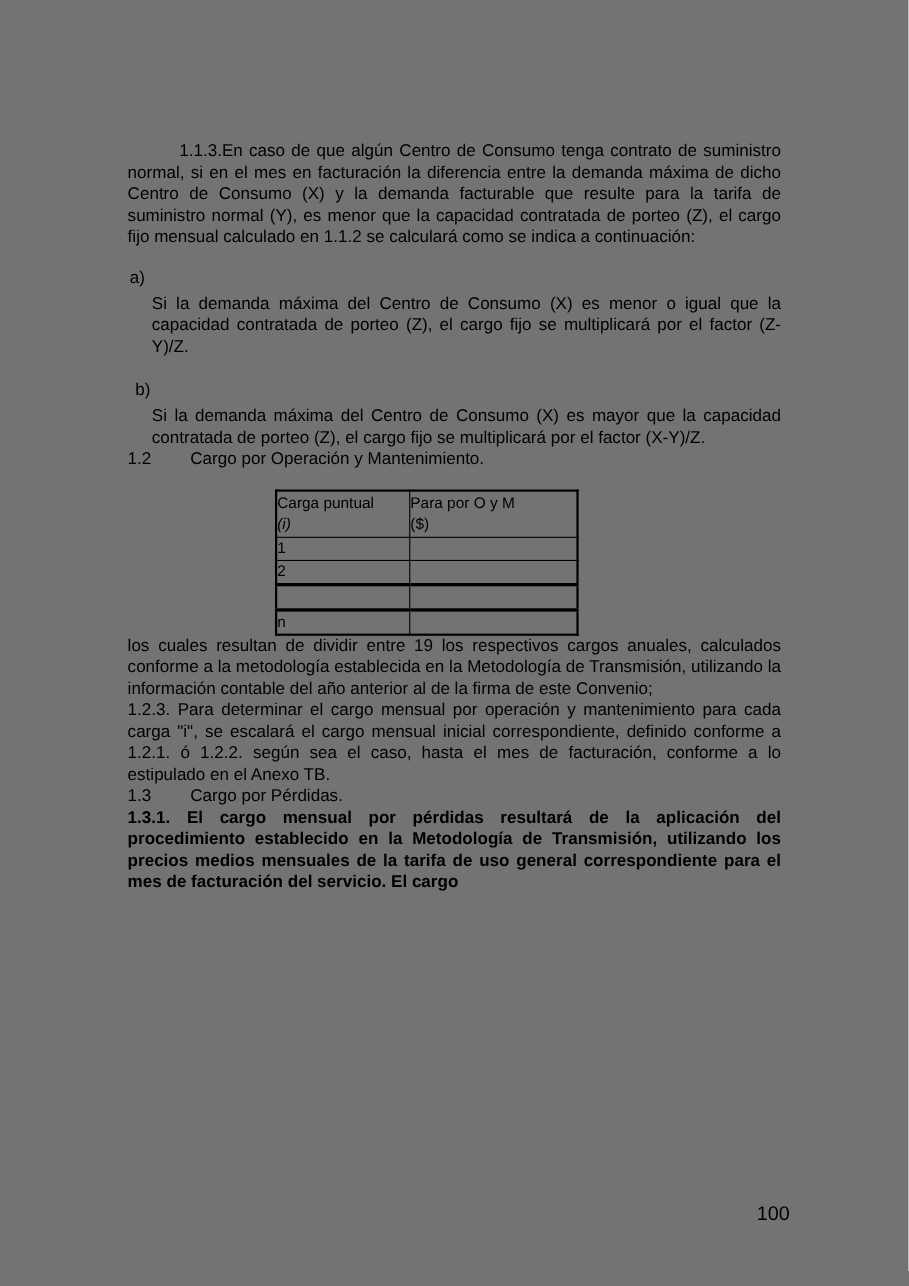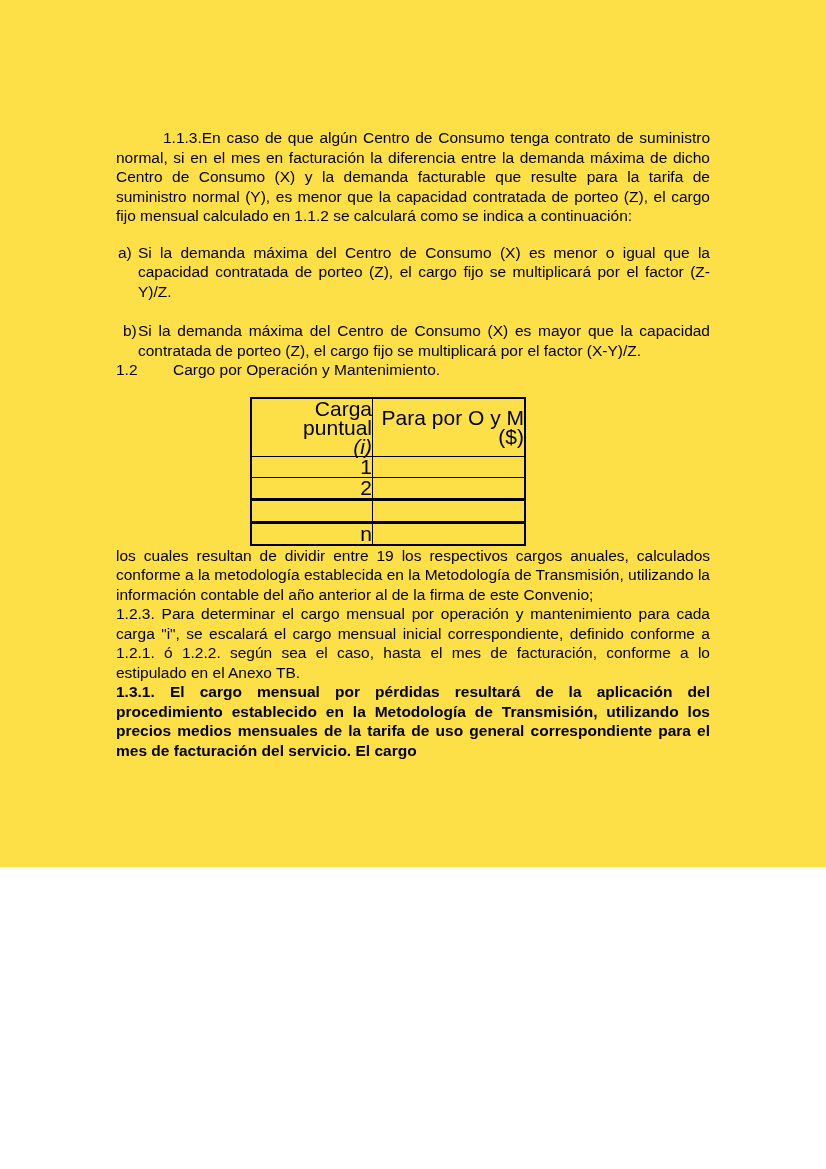--- a/index.html
+++ b/index.html
@@ -3,42 +3,42 @@
 <meta charset="utf-8">
 <style>
   html, body {
     margin: 0;
     padding: 0;
     background: #ffffff;
   }
   .page {
     position: relative;
     width: 826px;
-    height: 867px;
-    background: #fde047;
+    height: 1169px;
+    background: #737373;
     color: #000000;
     font-family: "Liberation Sans", "DejaVu Sans", sans-serif;
     font-size: 15.5px;
     line-height: 19.5px;
     overflow: hidden;
   }
   .content {
     position: absolute;
     left: 116px;
     top: 128px;
     width: 594px;
   }
   .content p { margin: 0; text-align: justify; }
   .indent-first { text-indent: 47px; }
 
   .list-item { display: flex; margin-top: 17px; padding-left: 2px; }
   .list-item .marker { flex: 0 0 20px; }
   .list-item.variant-b { padding-left: 7px; margin-top: 20px; }
   .list-item.variant-b .marker { flex: 0 0 15px; }
-  .list-item .item-text { flex: 1; }
+  .list-item .item-text { flex: 1; margin-top: 24px; }
 
   .heading { margin-left: 46px; margin-top: 18px; text-align: right; }
   .heading .h-num { display: inline-block; width: 57px; }
 
   .sub { margin-left: 58px; }
   .m19 { margin-top: 19px; }
   .m20 { margin-top: 20px; }
   .m21 { margin-top: 21px; }
   .m22 { margin-top: 22px; }
   .m18 { margin-top: 18px; font-weight: bold; }
@@ -46,24 +46,24 @@
   table.charges {
     border-collapse: collapse;
     margin-left: 134px;
     margin-top: 17px;
     table-layout: fixed;
     border: 2px solid #000;
   }
   table.charges th, table.charges td {
     border: 1.5px solid #000;
     padding: 0;
-    text-align: right;
+    text-align: left;
     font-weight: normal;
     vertical-align: middle;
-    font-size: 21px;
+    font-size: 14px;
     line-height: 19px;
   }
   table.charges .col1 { width: 120px; }
   table.charges .col2 { width: 151px; }
   table.charges thead th { height: 41px; }
   table.charges tbody td { height: 20px; }
   table.charges tr.sep td { border-top: 3px solid #000; border-bottom: 3px solid #000; }
   .hdr-line { display: block; }
   .italic { font-style: italic; }
 
@@ -127,19 +127,20 @@
           <td class="col2"></td>
         </tr>
       </tbody>
     </table>
 
     <p class="sub m20">los cuales resultan de dividir entre 19 los respectivos cargos anuales, calculados conforme a la metodología establecida en la Metodología de Transmisión, utilizando la información contable del año anterior al de la firma de este Convenio;</p>
 
 
     <p class="sub m22">1.2.3. Para determinar el cargo mensual por operación y mantenimiento para cada carga "i", se escalará el cargo mensual inicial correspondiente, definido conforme a 1.2.1. ó 1.2.2. según sea el caso, hasta el mes de facturación, conforme a lo estipulado en el Anexo TB.</p>
 
+    <p class="heading m19"><span class="h-num">1.3</span><span class="h-title">Cargo por Pérdidas.</span></p>
 
     <p class="sub m18">1.3.1. El cargo mensual por pérdidas resultará de la aplicación del procedimiento establecido en la Metodología de Transmisión, utilizando los precios medios mensuales de la tarifa de uso general correspondiente para el mes de facturación del servicio. El cargo</p>
 
   </div>
 
   <div class="page-number">100</div>
 </div>
 
 </body></html>

